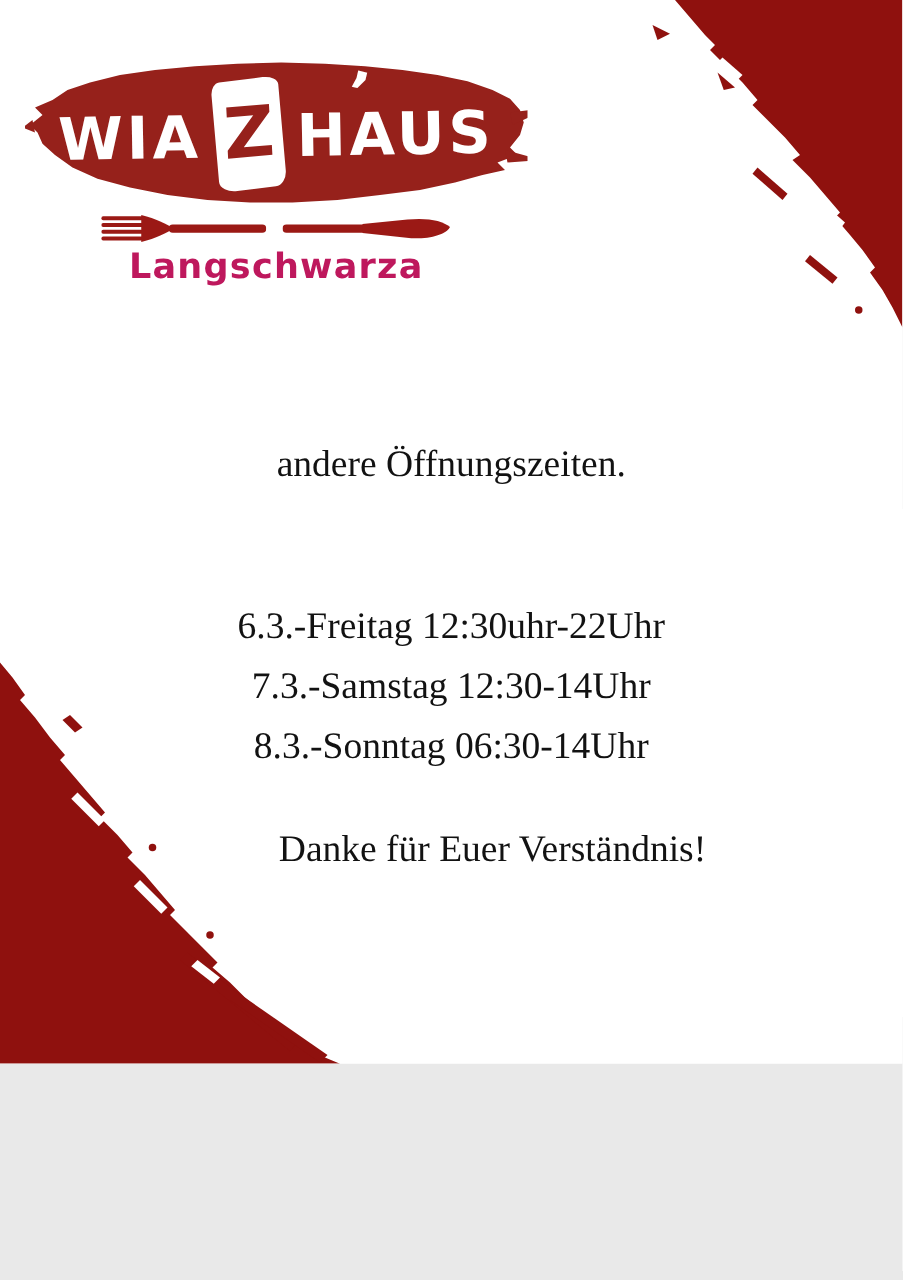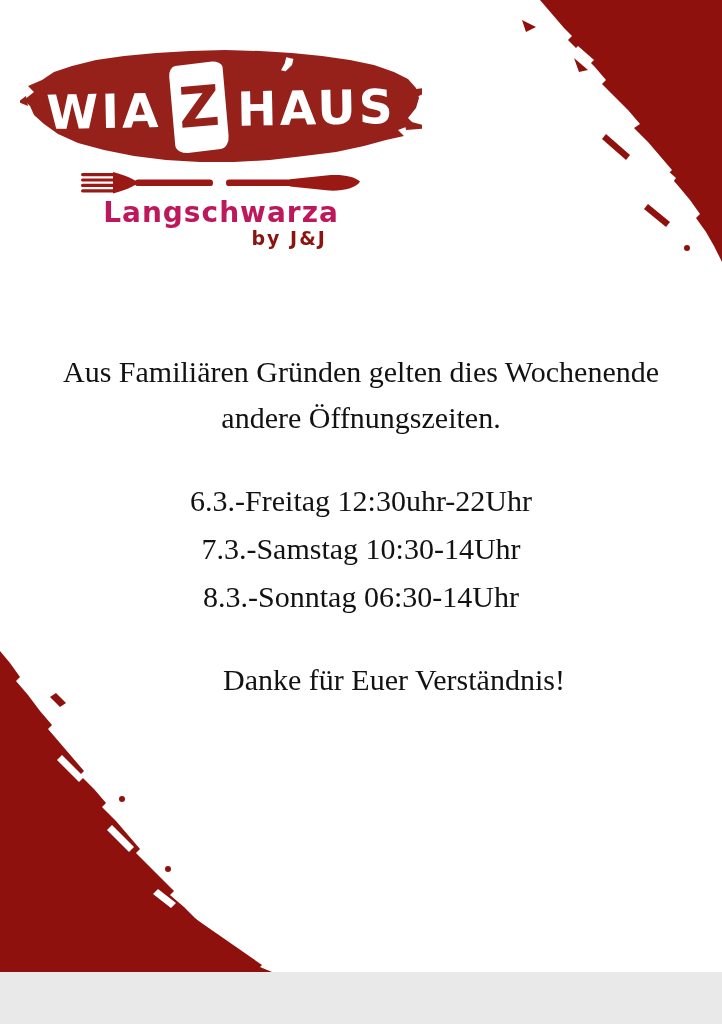--- a/index.html
+++ b/index.html
@@ -1,18 +1,18 @@
 <!DOCTYPE html>
 <html><head>
 <meta charset="utf-8">
 <style>
   html,body{margin:0;padding:0;}
   body{background:#e9e9e9;font-family:"Liberation Sans",sans-serif;}
   .page{
-    position:relative;width:722px;height:972px;margin:0 auto;
+    position:relative;width:722px;height:851px;margin:0 auto;
     background:#ffffff;overflow:hidden;
   }
   
   .corner-svg{position:absolute;pointer-events:none;}
   .corner-tr{top:0;right:0;}
   .corner-bl{bottom:0;left:0;}
   
   .logo{position:absolute;left:0;top:0;width:446px;height:270px;}
   .logo-brush{position:absolute;left:20px;top:48px;}
   .wordmark{
@@ -139,33 +139,31 @@
         <g fill="#9b1915">
           <rect x="0" y="8.6" width="72" height="6.5" rx="3.2"></rect>
           <path d="M64,8.2 L100,4.6 C116,3 128,5.5 134,10.5 C131,16.5 118,20.2 103,19.6 L64,15.4 Z"></path>
         </g>
       </svg>
     </div>
 
     <div class="logo-sub">
       <div class="sub-inner">
         <div class="subtitle">Langschwarza</div>
-        <div class="byline">by J&amp;J</div>
       </div>
     </div>
   </div>
 
   <div class="announce heading">
-    <div>Aus Familiären Gründen gelten dies Wochenende</div>
     <div>andere Öffnungszeiten.</div>
   </div>
 
   <div class="announce schedule">
     <div>6.3.-Freitag 12:30uhr-22Uhr</div>
-    <div>7.3.-Samstag 10:30-14Uhr</div>
+    <div>7.3.-Samstag 12:30-14Uhr</div>
     <div>8.3.-Sonntag 06:30-14Uhr</div>
   </div>
 
   <div class="announce closing">
     <div>Danke für Euer Verständnis!</div>
   </div>
 
 </div>
 
 </body></html>

